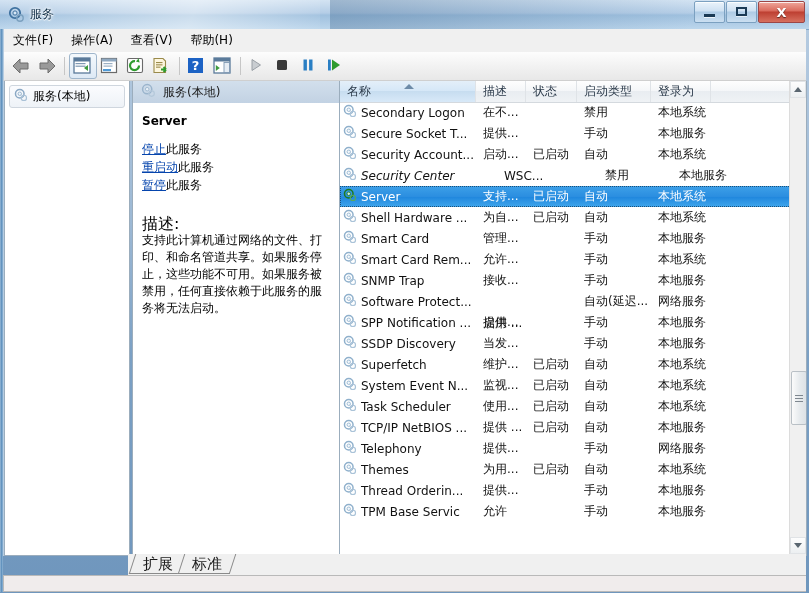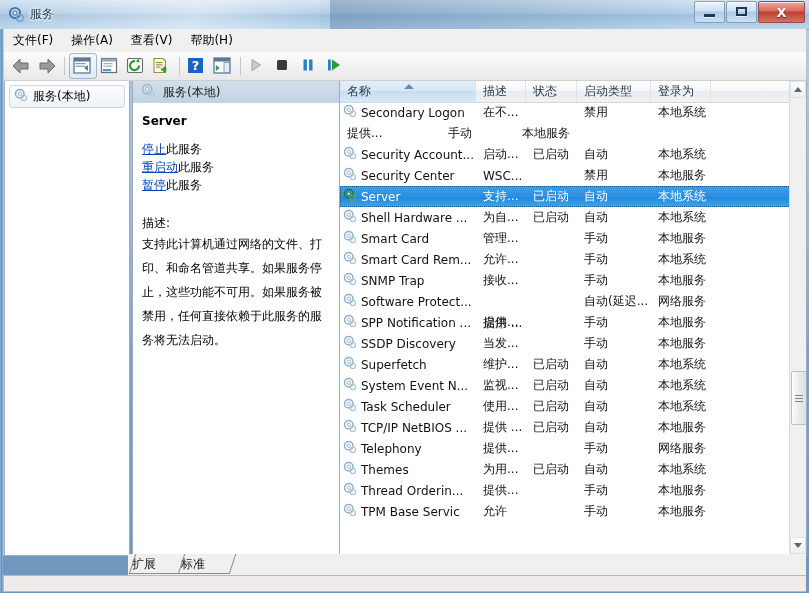--- a/index.html
+++ b/index.html
@@ -152,22 +152,22 @@
     font-size: 12px; color: #1a1a1a;
   }
   .detail-body { padding: 10px 9px 0 9px; }
   .svc-title { font-weight: bold; font-size: 12px; color: #000; margin-bottom: 14px; }
   .link {
     color: #0645ad; text-decoration: none; font-size: 12px;
     display: block; margin-bottom: 3px; line-height: 15px;
   }
   .link u { text-decoration: underline; }
   .link .plain { color: #000; text-decoration: none; }
-  .desc-label { margin-top: 22px; font-size: 12px; color: #000; line-height: 17px; }
-  .desc-text { font-size: 12px; color: #000; line-height: 24px; }
+  .desc-label { margin-top: 22px; font-size: 16px; color: #000; line-height: 17px; }
+  .desc-text { font-size: 12px; color: #000; line-height: 17px; }
 
   
   .list-pane {
     position: absolute; left: 207px; top: 0; width: 468px; height: 475px;
     background: #fff;
     border: 1px solid #9badbd;
     border-top: none;
     box-sizing: border-box;
     overflow: hidden;
   }
@@ -248,22 +248,22 @@
   .grip { width: 8px; }
   .grip i { display:block; height:1px; background:#7e878f; margin: 2px 0; }
 
   
   .tabstrip {
     position: absolute; left: 128px; top: 554px; width: 678px; height: 21px;
     background: #f0f0f0;
   }
   .tab {
     position: absolute; top: 0; height: 20px;
-    font-size: 12px; color: #1a1a1a;
-    display:flex; align-items:center; justify-content:flex-start;
+    font-size: 15px; color: #1a1a1a;
+    display:flex; align-items:center; justify-content:center;
     white-space: nowrap;
   }
   .tab .skewbox {
     position:absolute; left:0; top:0; right:0; bottom:0;
     border-left: 1px solid #8a8a8a; border-right: 1px solid #8a8a8a;
     border-bottom: 1px solid #8a8a8a;
     transform: skewX(-18deg);
     background: #f0f0f0;
   }
   .tab span { position: relative; z-index: 2; }
@@ -483,49 +483,57 @@
                     <circle cx="12" cy="12" r="3.2" fill="none" stroke="#aac3d8" stroke-width="1.4"></circle>
                   </svg></span>
                 <span>Secondary Logon</span>
               </div>
               <div class="cell pad" style="width: 50px;">在不...</div>
               <div class="cell pad" style="width: 51px;"></div>
               <div class="cell pad" style="width: 74px;">禁用</div>
               <div class="cell pad" style="width: 60px;">本地系统</div>
             </div>
             <div class="row">
+              <div class="cell name" style="width: 136px;">
+                <span><svg width="14" height="14" viewBox="0 0 17 17">
+                    <circle cx="7" cy="7" r="5.2" fill="none" stroke="#8fb0cc" stroke-width="1.8"></circle>
+                    <circle cx="7" cy="7" r="2.1" fill="#f2f7fb" stroke="#8fb0cc" stroke-width="1"></circle>
+                    <circle cx="12" cy="12" r="3.2" fill="none" stroke="#aac3d8" stroke-width="1.4"></circle>
+                  </svg></span>
+                <span>Secure Socket T...</span>
+              </div>
               <div class="cell pad" style="width: 50px;">提供...</div>
               <div class="cell pad" style="width: 51px;"></div>
               <div class="cell pad" style="width: 74px;">手动</div>
               <div class="cell pad" style="width: 60px;">本地服务</div>
             </div>
             <div class="row">
               <div class="cell name" style="width: 136px;">
                 <span><svg width="14" height="14" viewBox="0 0 17 17">
                     <circle cx="7" cy="7" r="5.2" fill="none" stroke="#8fb0cc" stroke-width="1.8"></circle>
                     <circle cx="7" cy="7" r="2.1" fill="#f2f7fb" stroke="#8fb0cc" stroke-width="1"></circle>
                     <circle cx="12" cy="12" r="3.2" fill="none" stroke="#aac3d8" stroke-width="1.4"></circle>
                   </svg></span>
                 <span>Security Account...</span>
               </div>
               <div class="cell pad" style="width: 50px;">启动...</div>
               <div class="cell pad" style="width: 51px;">已启动</div>
               <div class="cell pad" style="width: 74px;">自动</div>
               <div class="cell pad" style="width: 60px;">本地系统</div>
             </div>
             <div class="row">
-              <div class="cell name" style="width: 136px;">
+              <div class="cell name" style="width: 136px; font-style: italic;">
                 <span><svg width="14" height="14" viewBox="0 0 17 17">
                     <circle cx="7" cy="7" r="5.2" fill="none" stroke="#8fb0cc" stroke-width="1.8"></circle>
                     <circle cx="7" cy="7" r="2.1" fill="#f2f7fb" stroke="#8fb0cc" stroke-width="1"></circle>
                     <circle cx="12" cy="12" r="3.2" fill="none" stroke="#aac3d8" stroke-width="1.4"></circle>
                   </svg></span>
                 <span>Security Center</span>
               </div>
-              <div class="cell pad" style="width: 50px;">WSC...</div>
+              <div class="cell pad" style="width: 50px; margin-left: 21px;">WSC...</div>
               <div class="cell pad" style="width: 51px;"></div>
               <div class="cell pad" style="width: 74px;">禁用</div>
               <div class="cell pad" style="width: 60px;">本地服务</div>
             </div>
             <div class="row sel">
               <div class="cell name" style="width: 136px;">
                 <span><svg width="14" height="14" viewBox="0 0 17 17">
                     <circle cx="7" cy="7" r="5.2" fill="none" stroke="#1f7a1f" stroke-width="1.8"></circle>
                     <circle cx="7" cy="7" r="2.1" fill="#d8f0d8" stroke="#1f7a1f" stroke-width="1"></circle>
                     <circle cx="12" cy="12" r="3.2" fill="none" stroke="#5aa85a" stroke-width="1.4"></circle>

